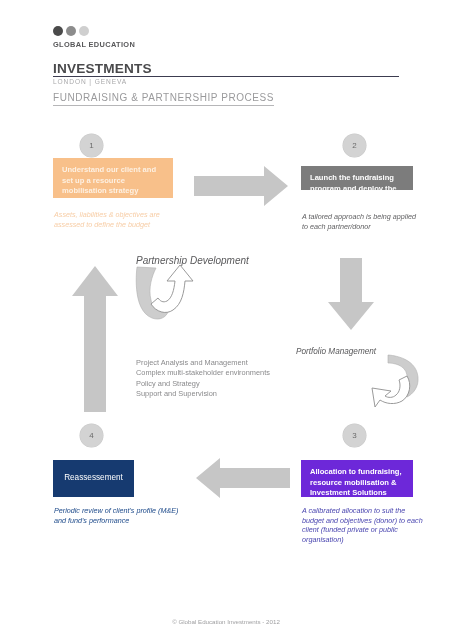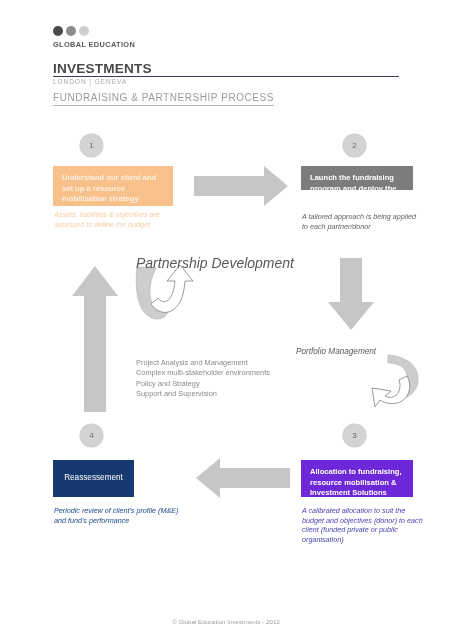--- a/index.html
+++ b/index.html
@@ -109,21 +109,21 @@
   .pbox {
     position: absolute;
     box-sizing: border-box;
     color: #ffffff;
     font-size: 7.6px;
     line-height: 10.5px;
     padding: 7px 9px;
     font-weight: bold;
   }
   #box-1 {
-    left: 53px; top: 166px;
+    left: 53px; top: 158px;
     width: 120px; height: 40px;
     background: #f8c08a;
     color: #fdf0e2;
   }
   #box-2 {
     left: 301px; top: 166px;
     width: 112px; height: 24px;
     background: #7c7c7c;
     color: #ffffff;
   }
@@ -168,21 +168,21 @@
   #cap-4 {
     left: 54px; top: 506px; width: 130px;
     color: #1d4a8a;
   }
 
   
   #label-partnership {
     position: absolute;
     left: 136px; top: 255px;
     font-style: italic;
-    font-size: 14px;
+    font-size: 10px;
     color: #58585a;
     white-space: nowrap;
   }
   #label-portfolio {
     position: absolute;
     left: 296px; top: 347px;
     font-style: italic;
     font-size: 8.2px;
     color: #58585a;
     white-space: nowrap;

